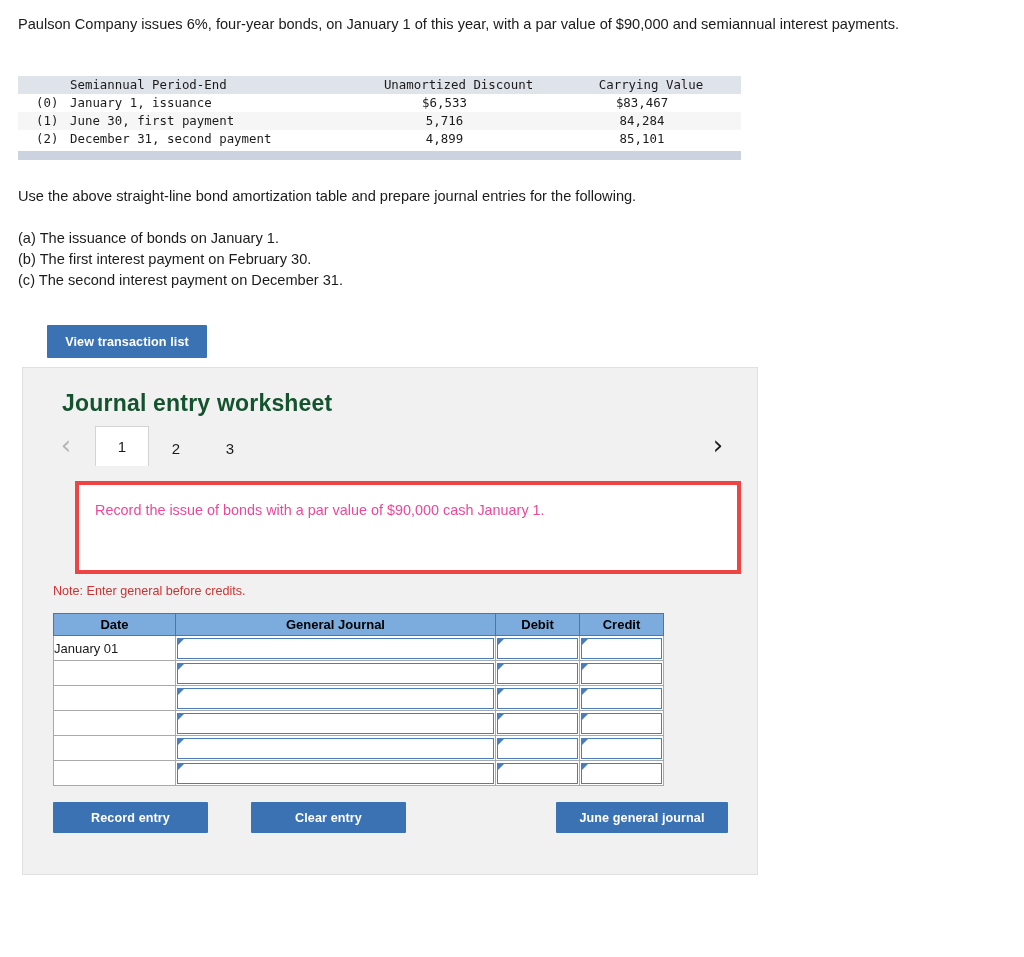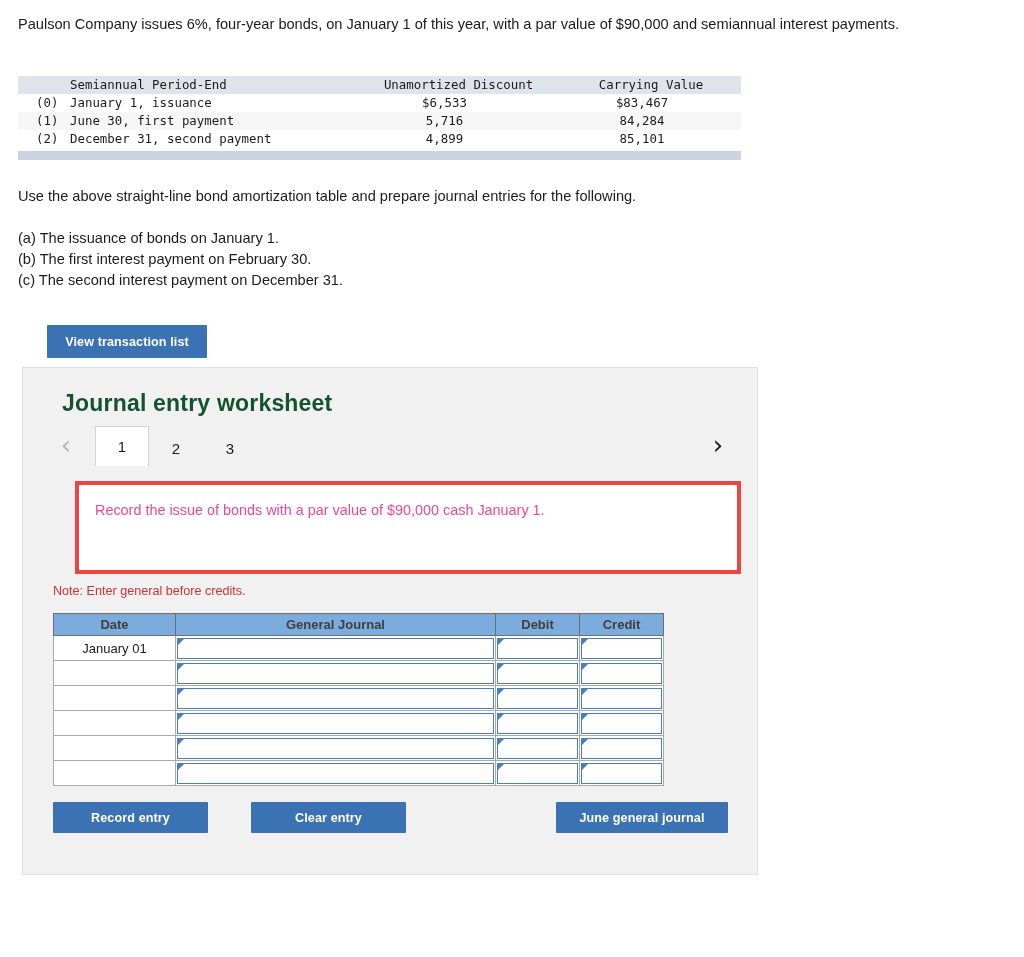--- a/index.html
+++ b/index.html
@@ -98,31 +98,31 @@
   
   .note {
     position: absolute; left: 30px; top: 216px;
     font-size: 12.6px; color: #cc3333;
   }
 
   
   .jwrap { position: absolute; left: 30px; top: 245px; width: 610px; }
   table.journal { border-collapse: collapse; width: 610px; table-layout: fixed; }
   table.journal th {
-    background: #7cacdd; color: #404040;
+    background: #7cacdd; color: #000000;
     font-size: 13px; font-weight: bold; height: 22px;
     border: 1px solid #6f6f6f; text-align: center;
   }
   table.journal td { border: 1px solid #a9a9a9; padding: 0; height: 25px; background: #ffffff; }
   .col-date   { width: 122px; }
   .col-gj     { width: 320px; margin-top: 28px; }
   .col-debit  { width: 84px; }
   .col-credit { width: 84px; }
   td.date-cell {
-    text-align: center; font-size: 13px; color: #1b1b1b;
+    font-size: 13px; color: #1b1b1b;
     font-family: "Liberation Sans", sans-serif;
   }
   
   .field {
     position: relative; margin: 1px; height: 21px;
     border: 1px solid #4a7ebb; background: #ffffff; cursor: text;
   }
   .field::before {
     content: ""; position: absolute; left: 0; top: 0;
     border-left: 6px solid #4a7ebb;

